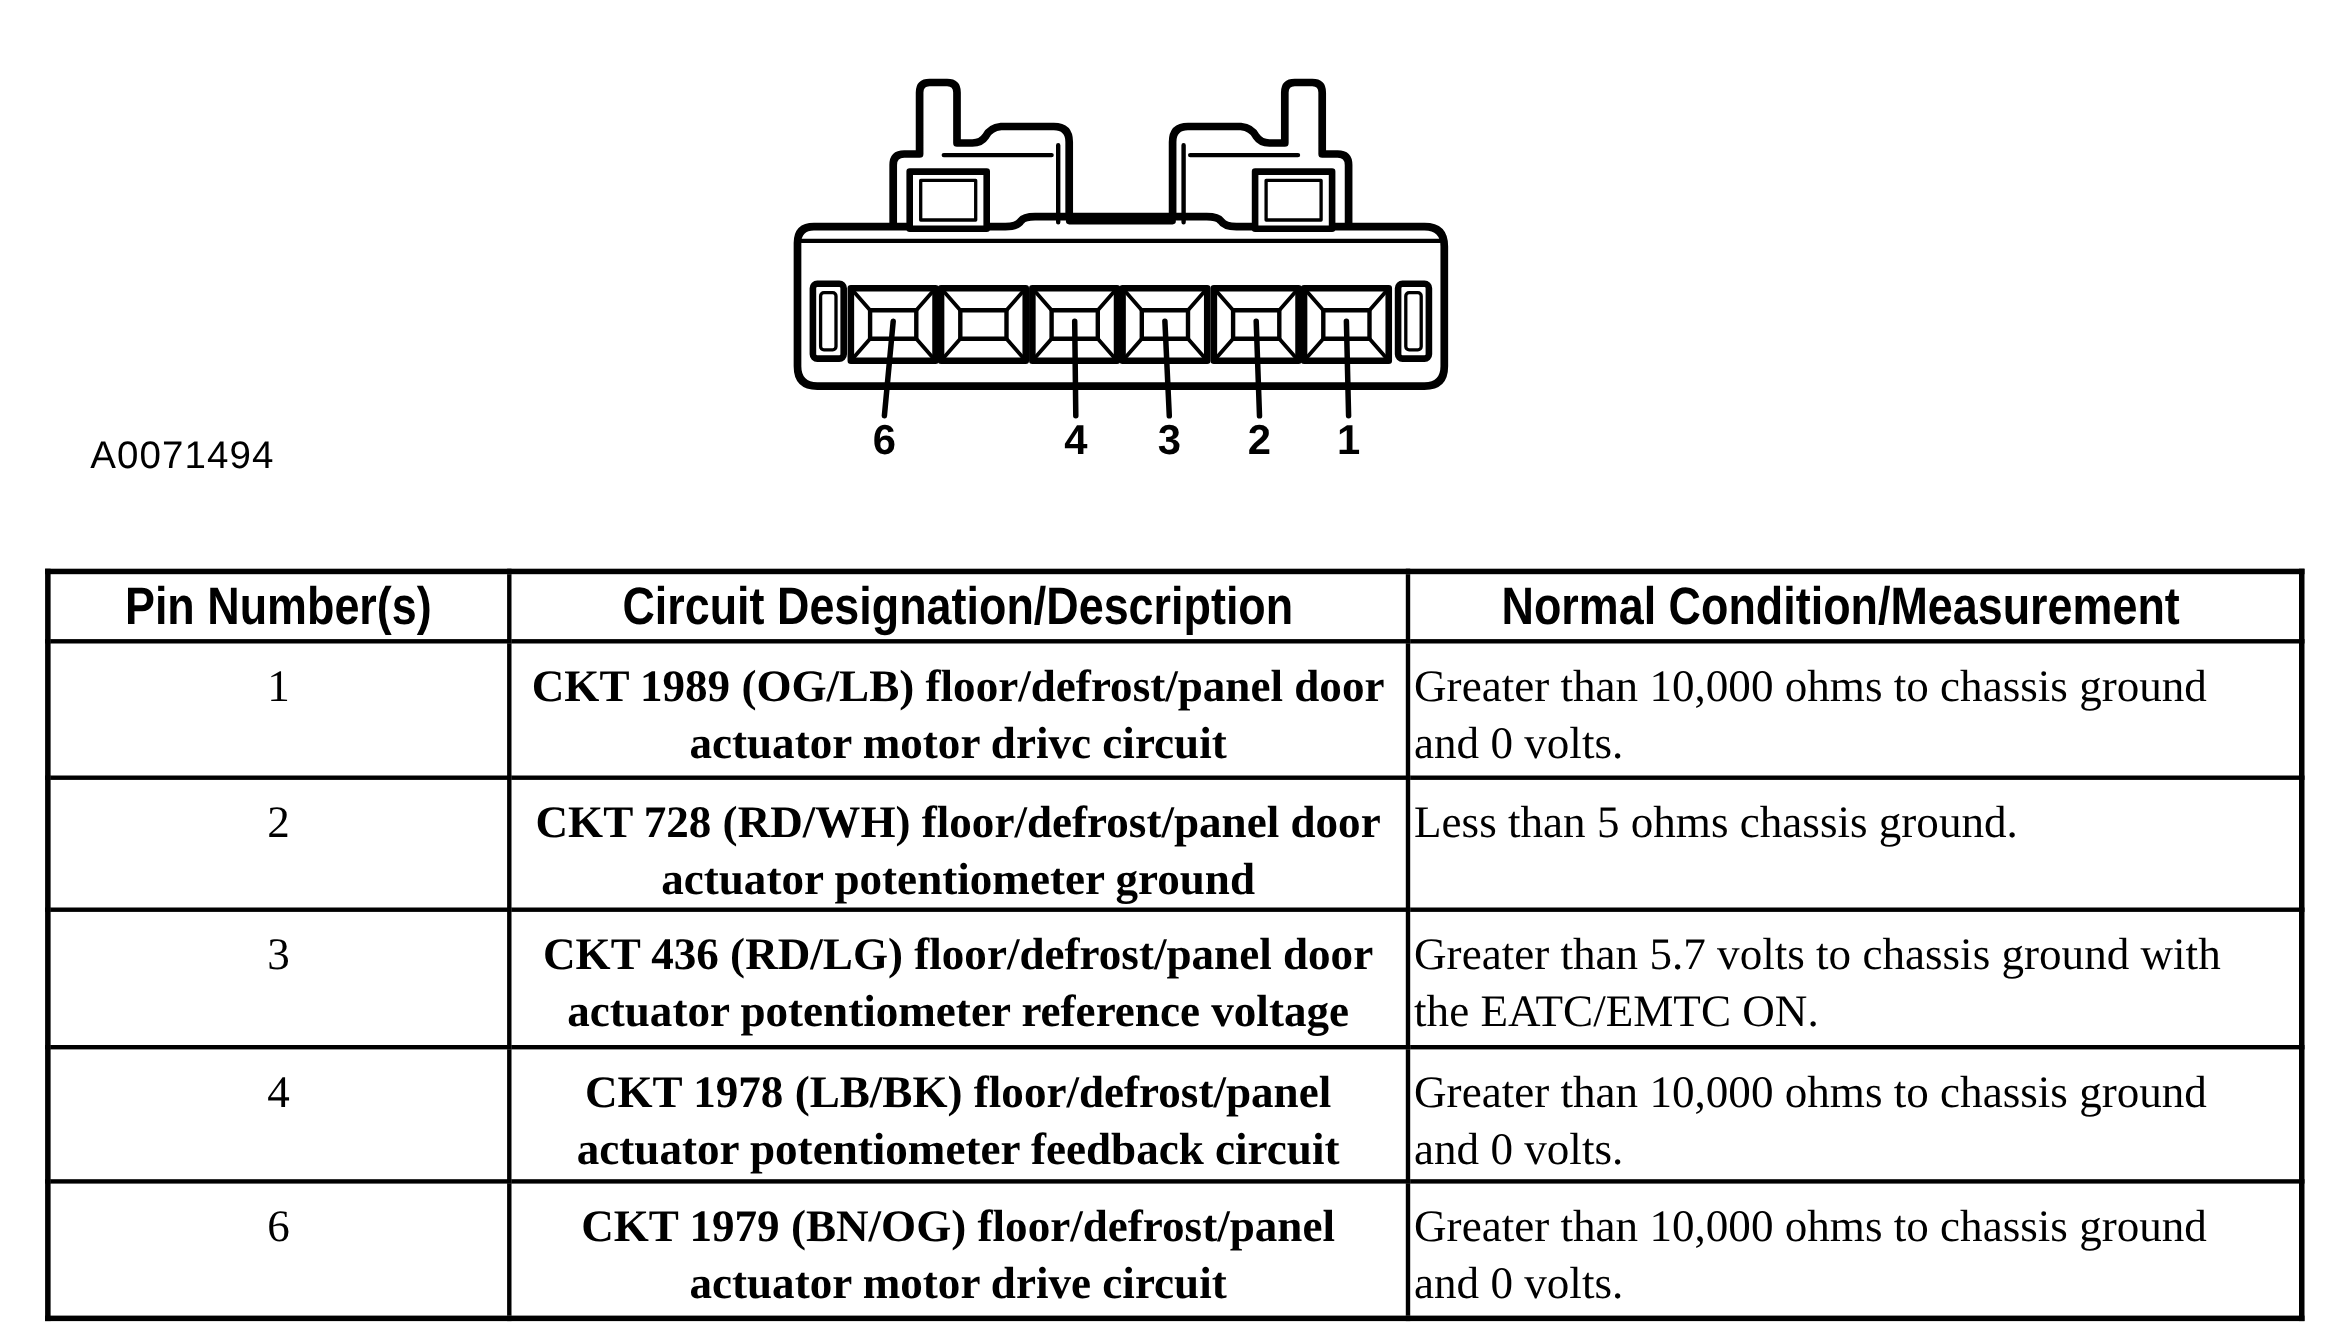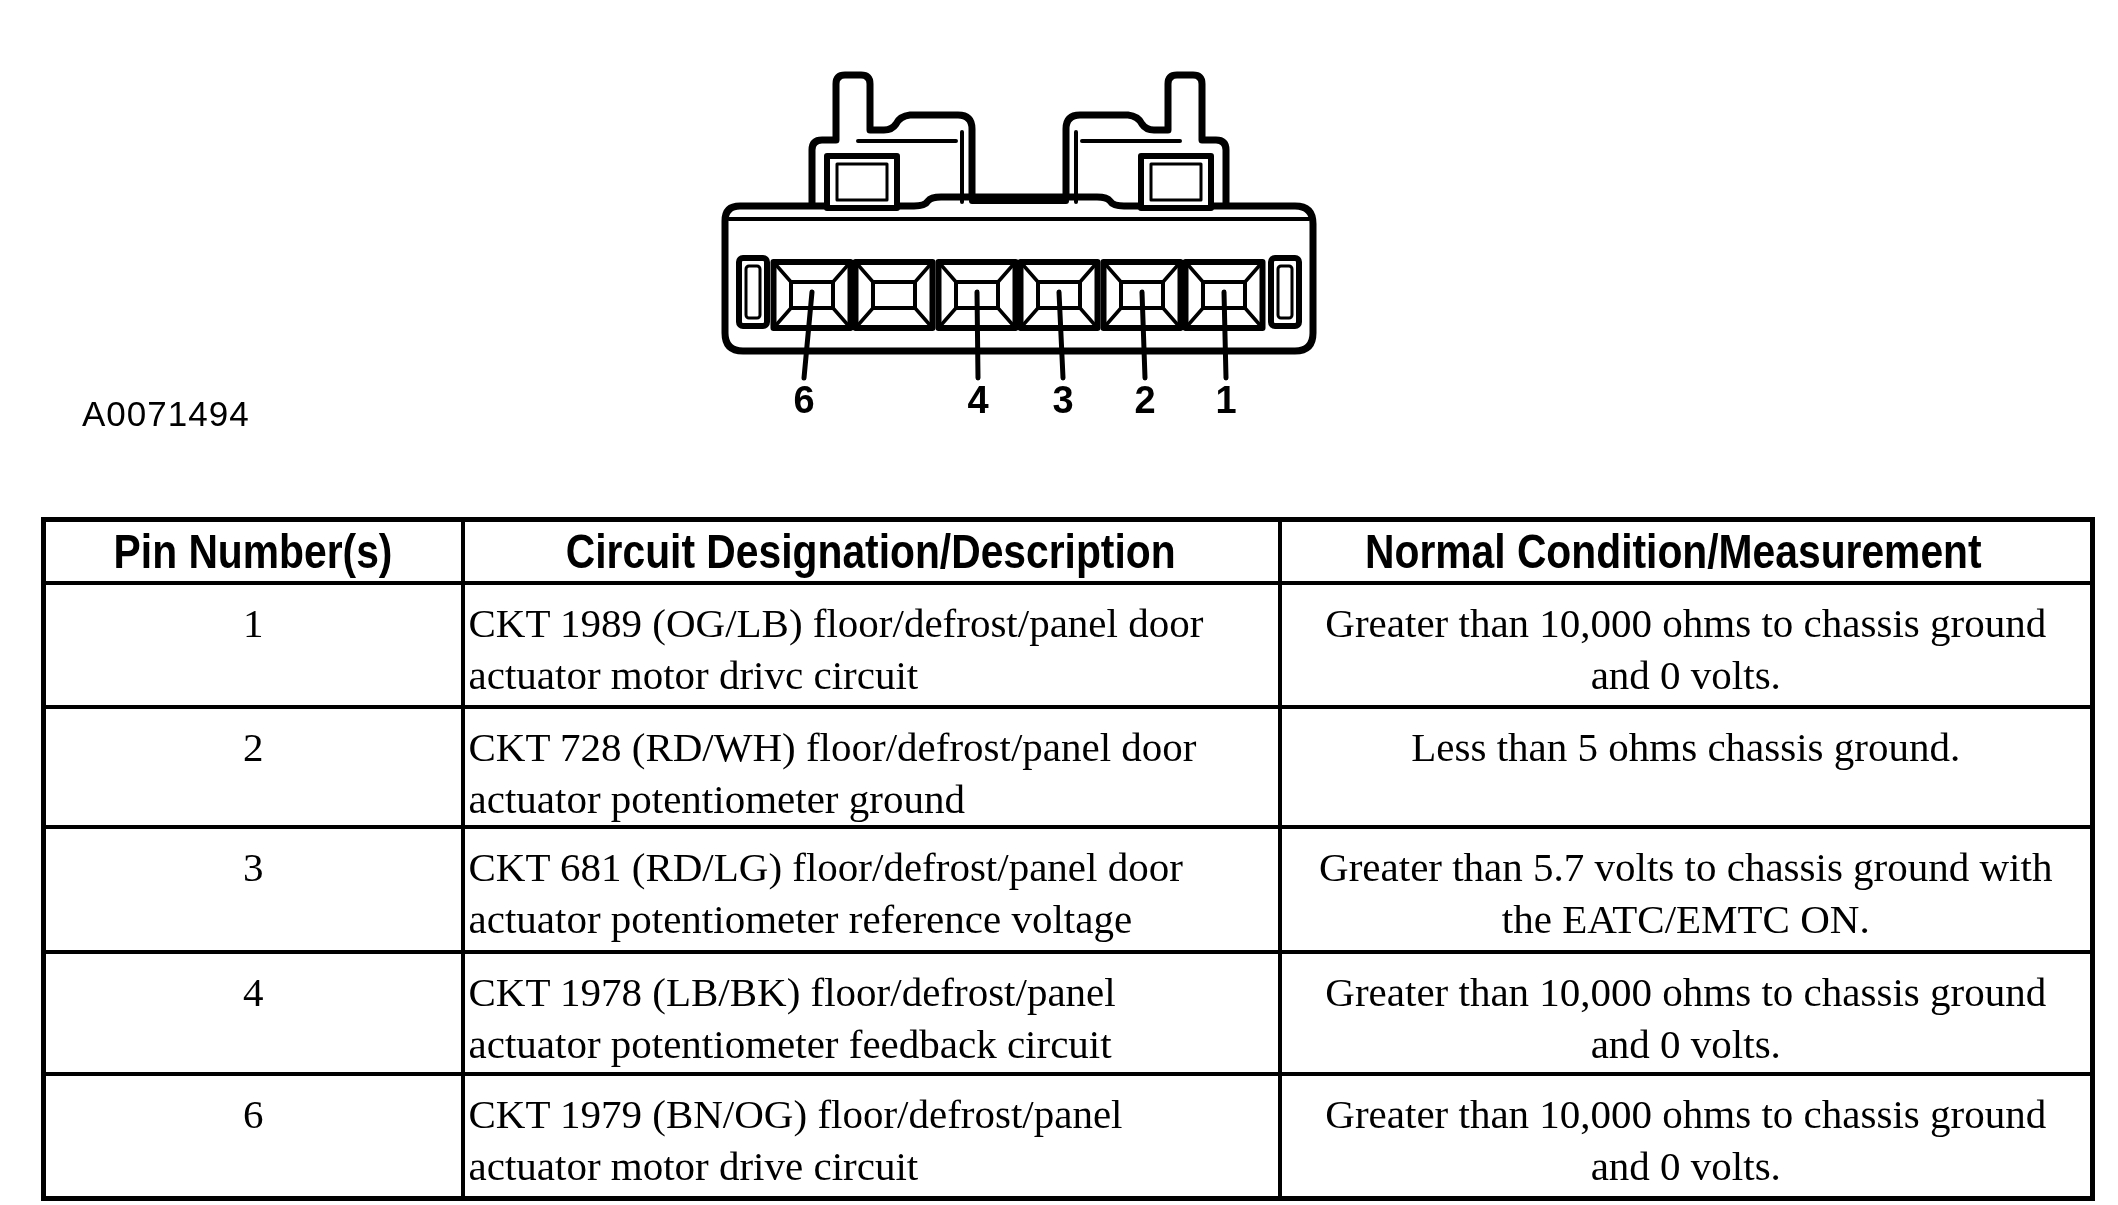--- a/index.html
+++ b/index.html
@@ -67,22 +67,22 @@
   th.h-left .squish { transform-origin: left center; }
   table.pin-table td {
     font-family: "Liberation Serif", serif;
     font-size: 41px;
     line-height: 52px;
     vertical-align: top;
     padding: 12px 4px 0 4px;
     white-space: pre;
   }
   td.pin-cell     { text-align: center; }
-  td.circuit-cell { text-align: left; }
-  td.normal-cell  { text-align: center; padding-left: 17px; }
+  td.circuit-cell { text-align: center; font-weight: bold; }
+  td.normal-cell  { text-align: left; padding-left: 17px; }
   tr.r1 td { height: 108px; }
   tr.r2 td { height: 99px;  }
   tr.r3 td { height: 109px; }
   tr.r4 td { height: 106px; }
   tr.r5 td { height: 108px; }
 </style>
 </head>
 <body>
 
 <div class="page">
@@ -192,21 +192,21 @@
 and 0 volts.</td>
     </tr>
     <tr class="r2">
       <td class="pin-cell">2</td>
       <td class="circuit-cell">CKT 728 (RD/WH) floor/defrost/panel door
 actuator potentiometer ground</td>
       <td class="normal-cell">Less than 5 ohms chassis ground.</td>
     </tr>
     <tr class="r3">
       <td class="pin-cell">3</td>
-      <td class="circuit-cell">CKT 681 (RD/LG) floor/defrost/panel door
+      <td class="circuit-cell">CKT 436 (RD/LG) floor/defrost/panel door
 actuator potentiometer reference voltage</td>
       <td class="normal-cell">Greater than 5.7 volts to chassis ground with
 the EATC/EMTC ON.</td>
     </tr>
     <tr class="r4">
       <td class="pin-cell">4</td>
       <td class="circuit-cell">CKT 1978 (LB/BK) floor/defrost/panel
 actuator potentiometer feedback circuit</td>
       <td class="normal-cell">Greater than 10,000 ohms to chassis ground
 and 0 volts.</td>

